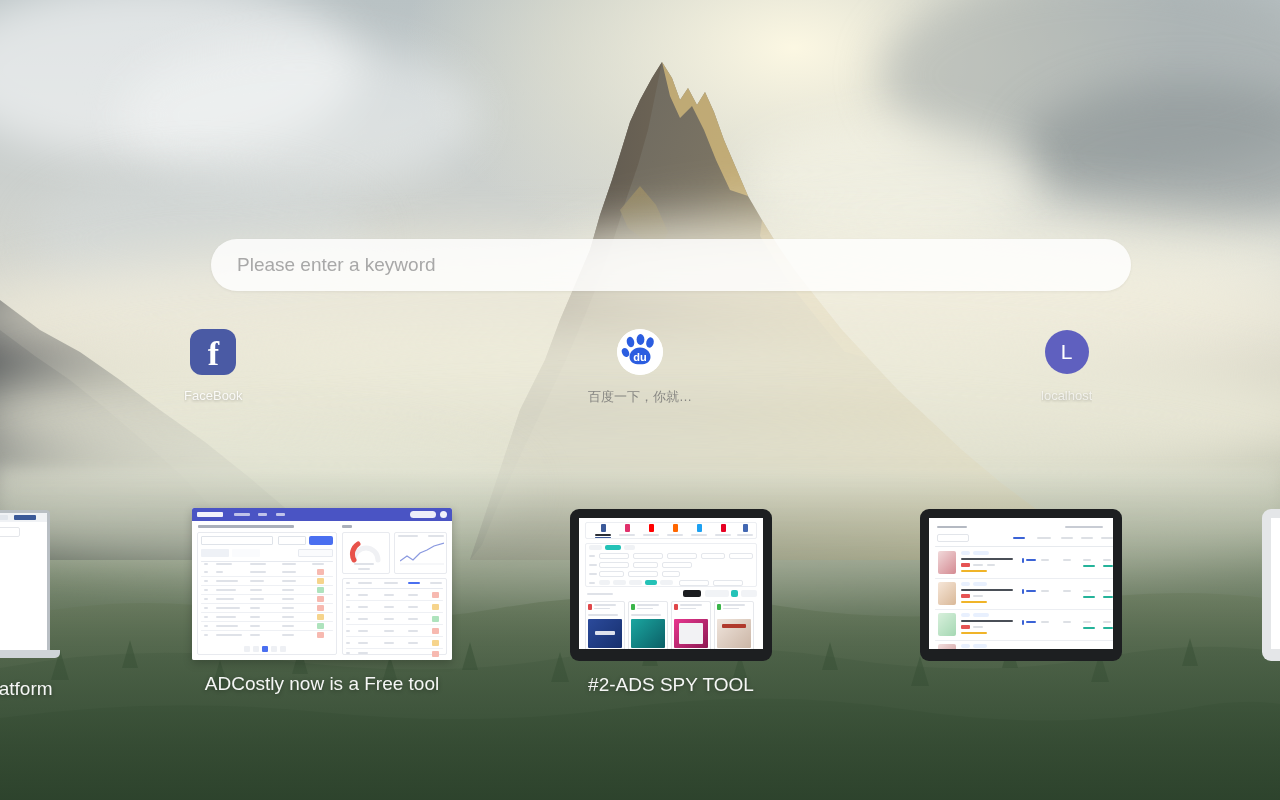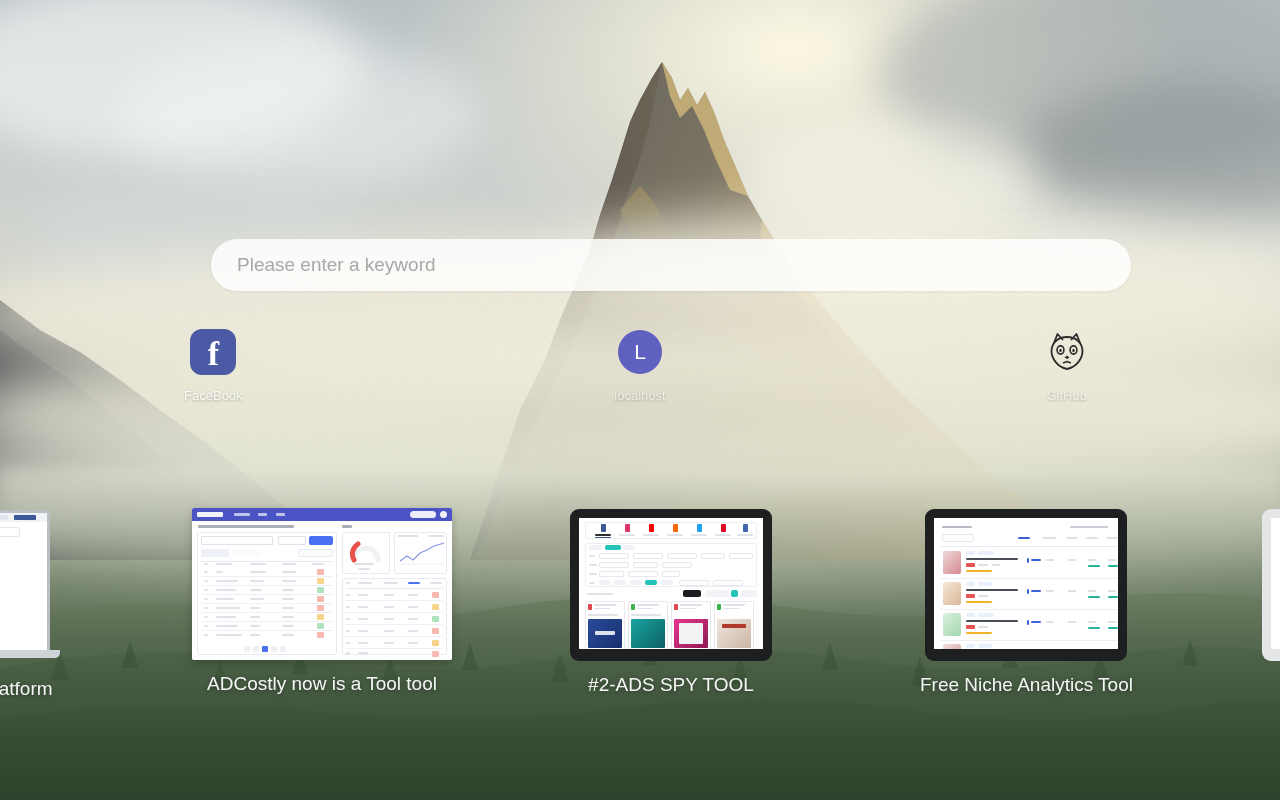--- a/index.html
+++ b/index.html
@@ -334,46 +334,45 @@
 
     <div class="shortcut">
       <div class="sc-icon">
         <div class="ico-fb">
             <span>f</span>
           </div>
       </div>
       <div class="sc-label">FaceBook</div>
     </div>
 
+    <div class="shortcut">
+      <div class="sc-icon">
+        <div class="ico-baidu">
+          <svg viewBox="0 0 46 46" width="46" height="46">
+            <circle cx="23" cy="23" r="23" fill="#ffffff"></circle>
+            <ellipse cx="13.5" cy="13" rx="3.7" ry="5.2" fill="#2b5de0" transform="rotate(-14 13.5 13)"></ellipse>
+            <ellipse cx="23.5" cy="10.5" rx="3.9" ry="5.4" fill="#2b5de0"></ellipse>
+            <ellipse cx="33" cy="13.5" rx="3.7" ry="5.2" fill="#2b5de0" transform="rotate(14 33 13.5)"></ellipse>
+            <ellipse cx="8.5" cy="23.5" rx="3.4" ry="4.6" fill="#2b5de0" transform="rotate(-26 8.5 23.5)"></ellipse>
+            <path d="M23 18.5 c6.2 0 10.5 4.6 10.5 9.4 0 4.5 -3.6 7.4 -10.5 7.4 -6.9 0 -10.5 -2.9 -10.5 -7.4 0 -4.8 4.3 -9.4 10.5 -9.4 Z" fill="#2b5de0"></path>
+            <text x="23" y="32" font-family="Liberation Sans, sans-serif" font-size="11" font-weight="bold" fill="#ffffff" text-anchor="middle">du</text>
+          </svg>
+        </div>
+      </div>
+      <div class="sc-label dark">百度一下，你就…</div>
+    </div>
 
     <div class="shortcut">
       <div class="sc-icon">
         <div class="ico-l">L</div>
       </div>
       <div class="sc-label dim">localhost</div>
     </div>
 
 
-    <div class="shortcut">
-      <div class="sc-icon">
-        <div class="ico-gh">
-          <svg viewBox="0 0 46 46" width="46" height="46">
-            <path d="M10 14 L13.5 5 L19 11 M36 14 L32.5 5 L27 11" fill="none" stroke="#2b2b2b" stroke-width="1.8" stroke-linejoin="round"></path>
-            <path d="M23 8 C33 8 38.5 15 38.5 22 C38.5 29 33 38 23 40 C13 38 7.5 29 7.5 22 C7.5 15 13 8 23 8 Z" fill="none" stroke="#2b2b2b" stroke-width="1.8"></path>
-            <ellipse cx="16.5" cy="21" rx="3.4" ry="4.1" fill="none" stroke="#2b2b2b" stroke-width="1.6"></ellipse>
-            <ellipse cx="29.5" cy="21" rx="3.4" ry="4.1" fill="none" stroke="#2b2b2b" stroke-width="1.6"></ellipse>
-            <ellipse cx="16.5" cy="21.5" rx="1.2" ry="1.7" fill="#2b2b2b"></ellipse>
-            <ellipse cx="29.5" cy="21.5" rx="1.2" ry="1.7" fill="#2b2b2b"></ellipse>
-            <path d="M20.5 28.5 L23 26.5 L25.5 28.5 L23 30 Z" fill="#2b2b2b"></path>
-            <path d="M19 34 L23 32.5 L27 34" fill="none" stroke="#2b2b2b" stroke-width="1.5"></path>
-          </svg>
-        </div>
-      </div>
-      <div class="sc-label dim">GitHub</div>
-    </div>
 
   </div>
 
   <div id="cards">
 
     <div class="card" style="left:-155px; top:10px;">
       <div class="card-thumb" style="width:300px;height:155px;background:transparent;box-shadow:none;">
         <div class="laptop-screen" style="left:10px; top:0; width:195px; height:140px;">
           <div class="mini">
             <div class="ad-line" style="left:0;top:0;width:195px;height:9px;background:#f0f2f5;"></div>
@@ -529,21 +528,21 @@
           <div class="ad-line" style="left:166px;top:134px;width:10px;height:2px;"></div>
           <div class="ad-line" style="left:192px;top:134px;width:10px;height:2px;"></div>
           <div class="ad-line" style="left:216px;top:134px;width:10px;height:2px;"></div>
           <div class="ad-badge" style="left:240px;top:132px;background:#f6d48c;"></div>
           <div class="ad-line" style="left:154px;top:140px;width:97px;height:1px;background:#eef0f4;"></div>
           <div class="ad-line" style="left:154px;top:144px;width:4px;height:2px;"></div>
           <div class="ad-line" style="left:166px;top:144px;width:10px;height:2px;"></div>
           <div class="ad-badge" style="left:240px;top:143px;background:#f7b9b0;"></div>
         </div>
       </div>
-      <div class="card-caption">ADCostly now is a Tool tool</div>
+      <div class="card-caption">ADCostly now is a Free tool</div>
     </div>
 
     <div class="card" style="left:570px; top:9px;">
       <div class="card-thumb" style="width:202px;height:152px;background:transparent;box-shadow:none;">
         <div class="mon-frame" style="left:0;top:0;width:202px;height:152px;">
           <div class="mon-inner">
 
             <div class="sp-filter" style="left:6px;top:4px;width:172px;height:17px;"></div>
             <div class="sp-ico" style="left:22px;top:6px;background:#3b5998;"></div>
             <div class="ad-line" style="left:16px;top:16px;width:16px;height:2px;background:#2b2f36;"></div>
@@ -695,21 +694,20 @@
             <div class="nk-green" style="left:174px;top:109px;width:10px;height:2px;"></div>
             <div class="nk-line" style="left:6px;top:122px;width:178px;height:1px;background:#eceef2;"></div>
 
             <div class="nk-thumb" style="left:9px;top:126px;width:18px;height:18px;background:linear-gradient(135deg,#f2dede,#cf9b9b);"></div>
             <div class="sp-pill" style="left:32px;top:126px;width:9px;height:4px;background:#e8f0fe;"></div>
             <div class="sp-pill" style="left:44px;top:126px;width:14px;height:4px;background:#e8f0fe;"></div>
 
           </div>
         </div>
       </div>
-      <div class="card-caption">Free Niche Analytics Tool</div>
     </div>
 
     <div class="card" style="left:1262px; top:9px;">
       <div class="card-thumb" style="width:202px;height:152px;background:transparent;box-shadow:none;">
         <div class="mon-frame" style="left:0;top:0;width:202px;height:152px;background:#e4e6e8;">
           <div class="mon-inner"></div>
         </div>
       </div>
 
     </div>

